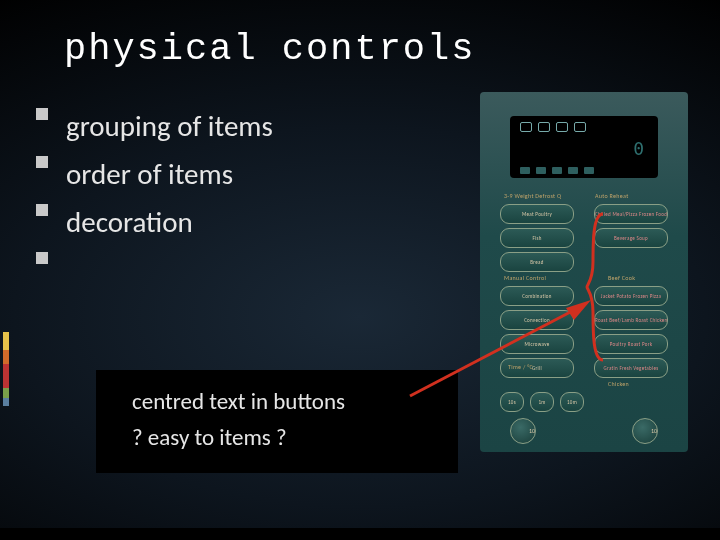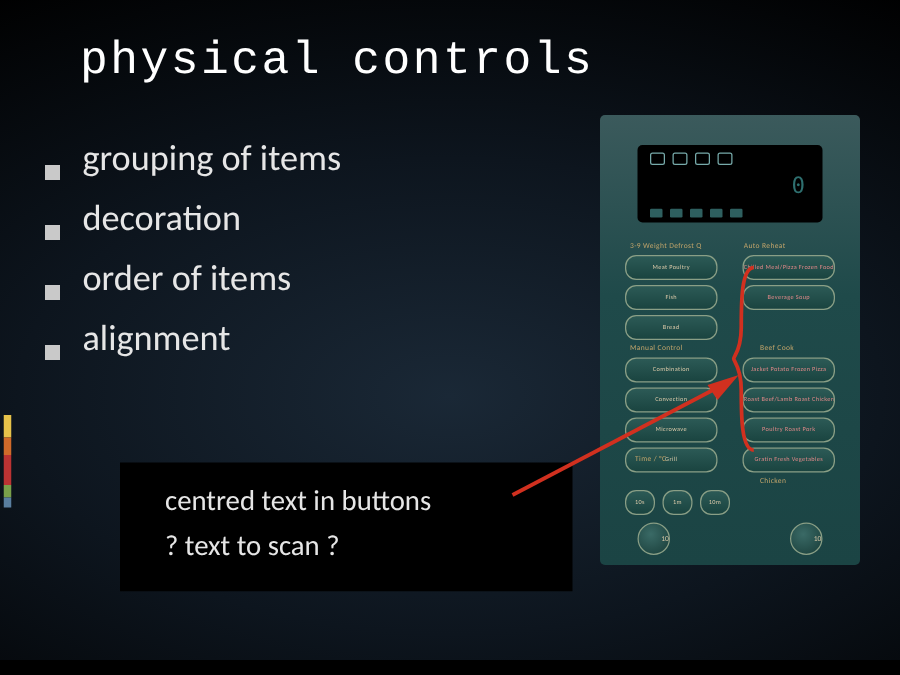--- a/index.html
+++ b/index.html
@@ -27,21 +27,21 @@
     letter-spacing: 2px;
   }
   .bullets {
     position: absolute;
     left: 36px;
     top: 108px;
     width: 410px;
   }
   .bullet-item {
     display: flex;
-    align-items: flex-end;
+    align-items: flex-start;
     margin-bottom: 12px;
   }
   .bullet-marker {
     width: 12px;
     height: 12px;
     background: #c9c9c9;
     margin-right: 18px;
     flex-shrink: 0;
   }
   .bullet-text {
@@ -198,35 +198,34 @@
 
   <div class="page-title">physical controls</div>
 
   <div class="bullets">
     <div class="bullet-item">
       <div class="bullet-marker"></div>
       <div class="bullet-text">grouping of items</div>
     </div>
     <div class="bullet-item">
       <div class="bullet-marker"></div>
-      <div class="bullet-text">decoration</div>
+      <div class="bullet-text">order of items</div>
     </div>
     <div class="bullet-item">
       <div class="bullet-marker"></div>
-      <div class="bullet-text">order of items</div>
+      <div class="bullet-text">decoration</div>
     </div>
     <div class="bullet-item">
       <div class="bullet-marker"></div>
-      <div class="bullet-text">alignment</div>
     </div>
   </div>
 
   <div class="sub-block">
     <div class="sub-line">centred text in buttons</div>
-    <div class="sub-line">? text to scan ?</div>
+    <div class="sub-line">? easy to items ?</div>
   </div>
 
   <div class="accent-stripes">
     <span style="height:18px;background:#e6c24a"></span>
     <span style="height:14px;background:#d06a2a"></span>
     <span style="height:24px;background:#b33"></span>
     <span style="height:10px;background:#7aa04a"></span>
     <span style="height:8px;background:#5a7fa0"></span>
   </div>
 

